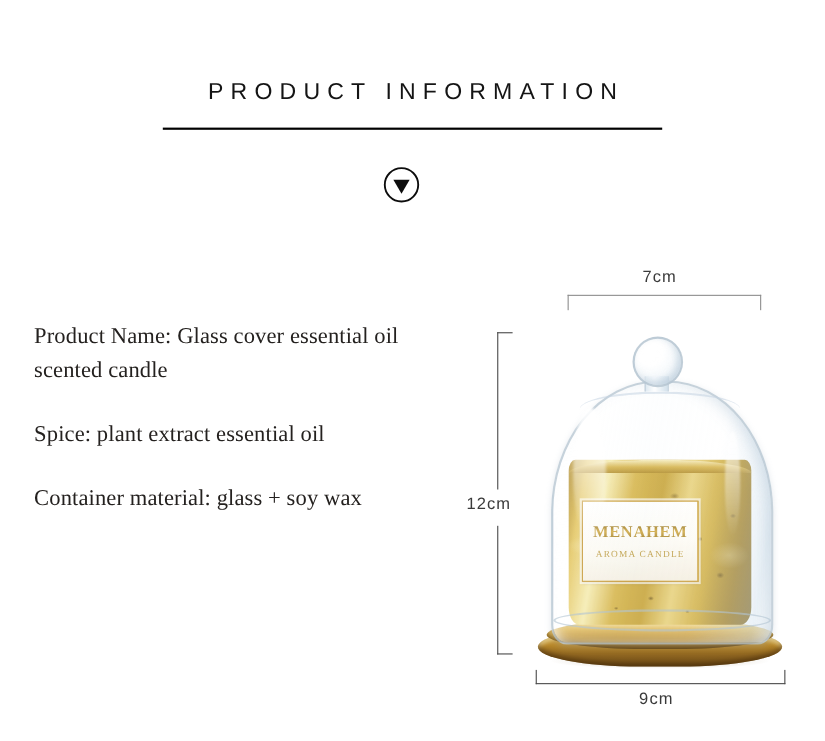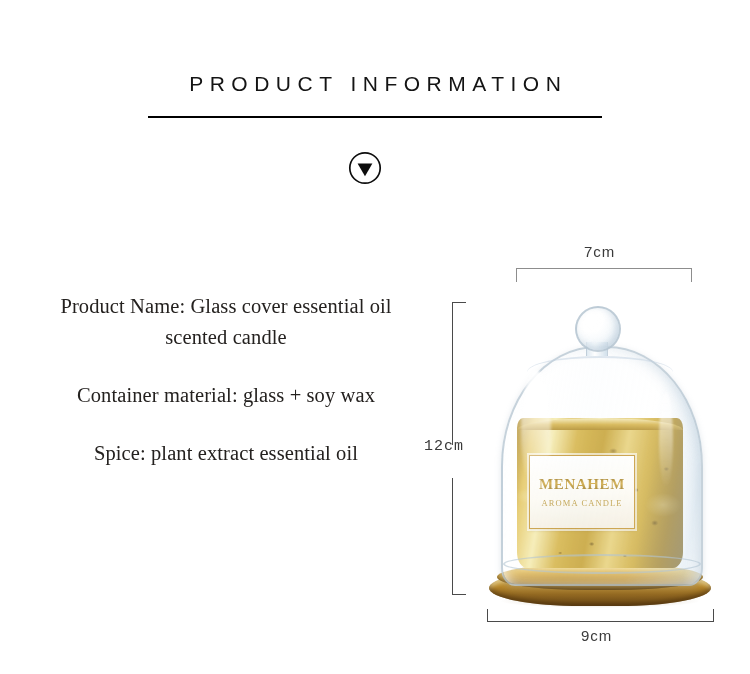--- a/index.html
+++ b/index.html
@@ -62,36 +62,35 @@
     width: 390px;
   }
   .spec-line {
     font-family: "Liberation Serif", serif;
     font-size: 20.5px;
     font-weight: 400;
     color: #24211f;
     line-height: 31px;
     margin: 0 0 27px 0;
     letter-spacing: 0.1px;
-    text-align: center;
   }
   .spec-line:last-child { margin-bottom: 0; }
 
   
   .dim-label {
     position: absolute;
     font-family: "Liberation Sans", sans-serif;
     font-size: 15px;
     font-weight: 400;
     color: #3a3a3a;
     letter-spacing: 1px;
     white-space: nowrap;
   }
   .dim-top-label   { left: 584px; top: 243px; }
-  .dim-left-label  { left: 424px; top: 438px; font-family: Liberation Mono, monospace; }
+  .dim-left-label  { left: 424px; top: 450px; }
   .dim-bottom-label{ left: 581px; top: 627px; }
 
   
   .bracket { position: absolute; background: transparent; }
 
   
   .bracket-top {
     left: 516px;
     top: 268px;
     width: 174px;
@@ -371,22 +370,22 @@
 
   <div class="chevron-badge">
     <svg viewBox="0 0 34 34" width="34" height="34" aria-hidden="true">
       <circle cx="17" cy="17" r="15.2" fill="none" stroke="#0d0d0d" stroke-width="1.7"></circle>
       <path d="M9.6 12.4 L24.4 12.4 L17 25.2 Z" fill="#0d0d0d"></path>
     </svg>
   </div>
 
   <div class="spec-list">
     <p class="spec-line">Product Name: Glass cover essential oil scented candle</p>
+    <p class="spec-line">Spice: plant extract essential oil</p>
     <p class="spec-line">Container material: glass + soy wax</p>
-    <p class="spec-line">Spice: plant extract essential oil</p>
   </div>
 
   <div class="dim-label dim-top-label">7cm</div>
   <div class="dim-label dim-left-label">12cm</div>
   <div class="dim-label dim-bottom-label">9cm</div>
 
   <div class="bracket bracket-top"></div>
   <div class="bracket bracket-left-top"></div>
   <div class="bracket bracket-left-bottom"></div>
   <div class="bracket bracket-bottom"></div>

